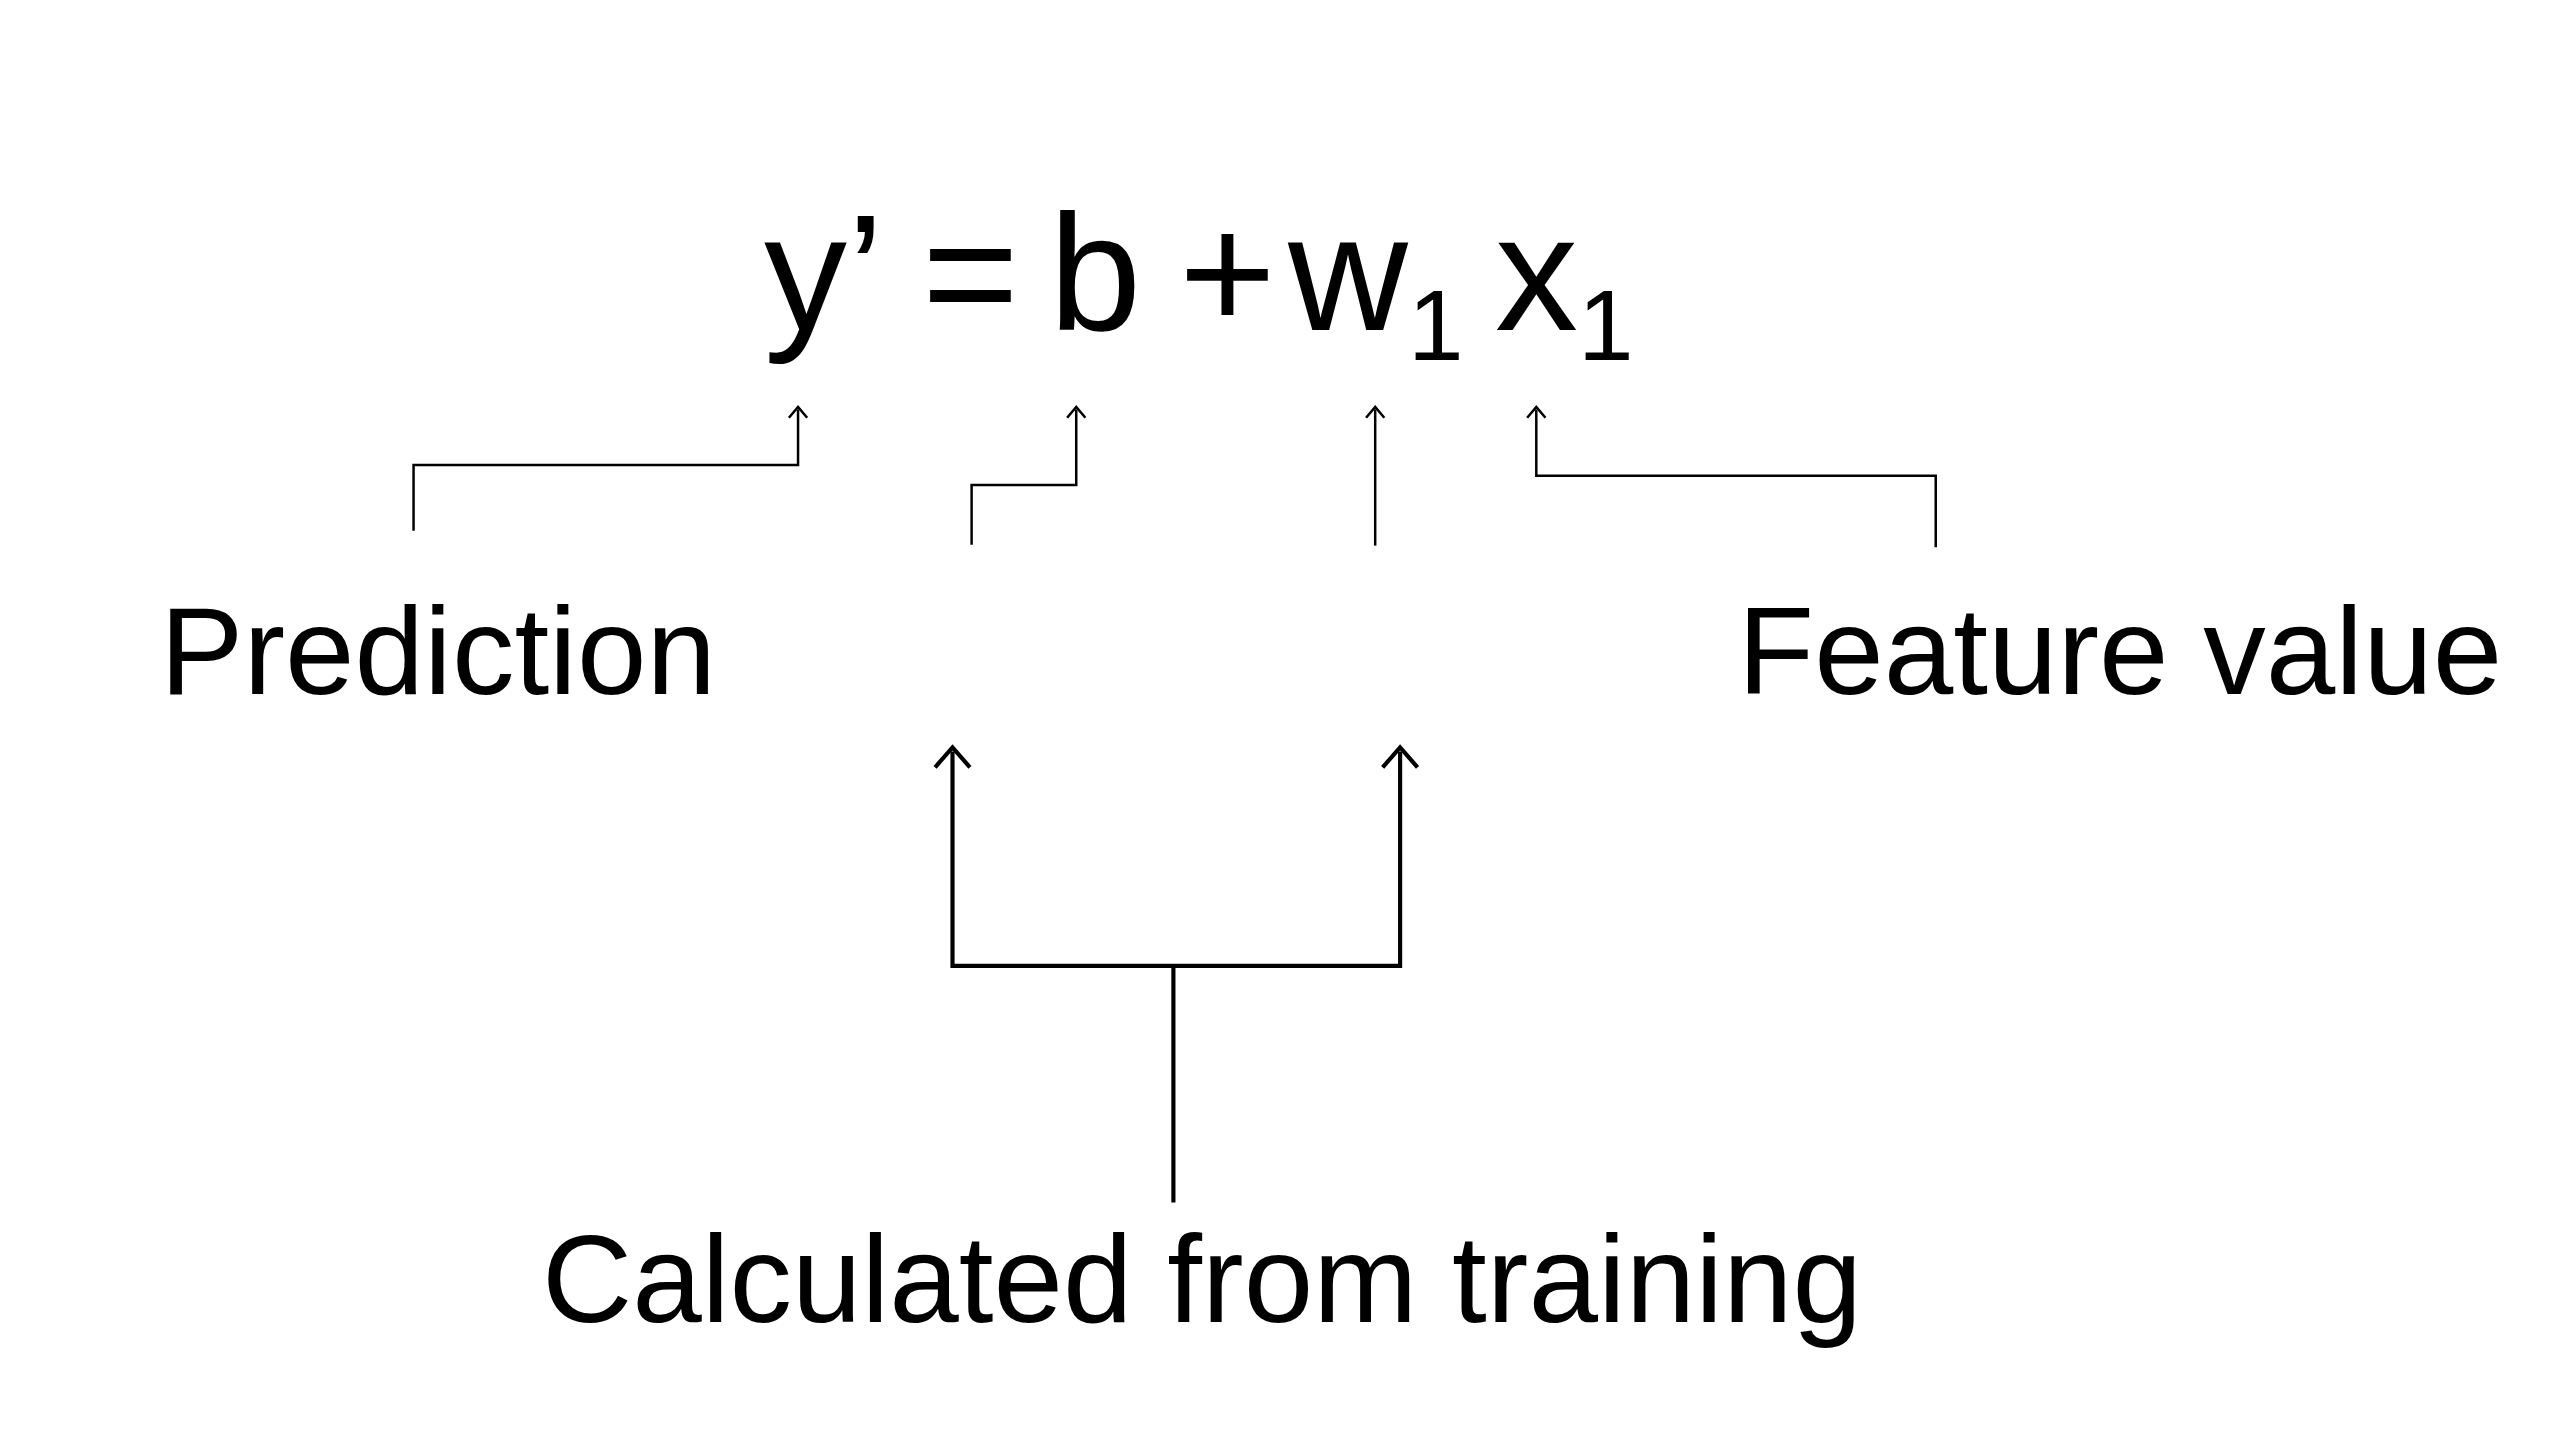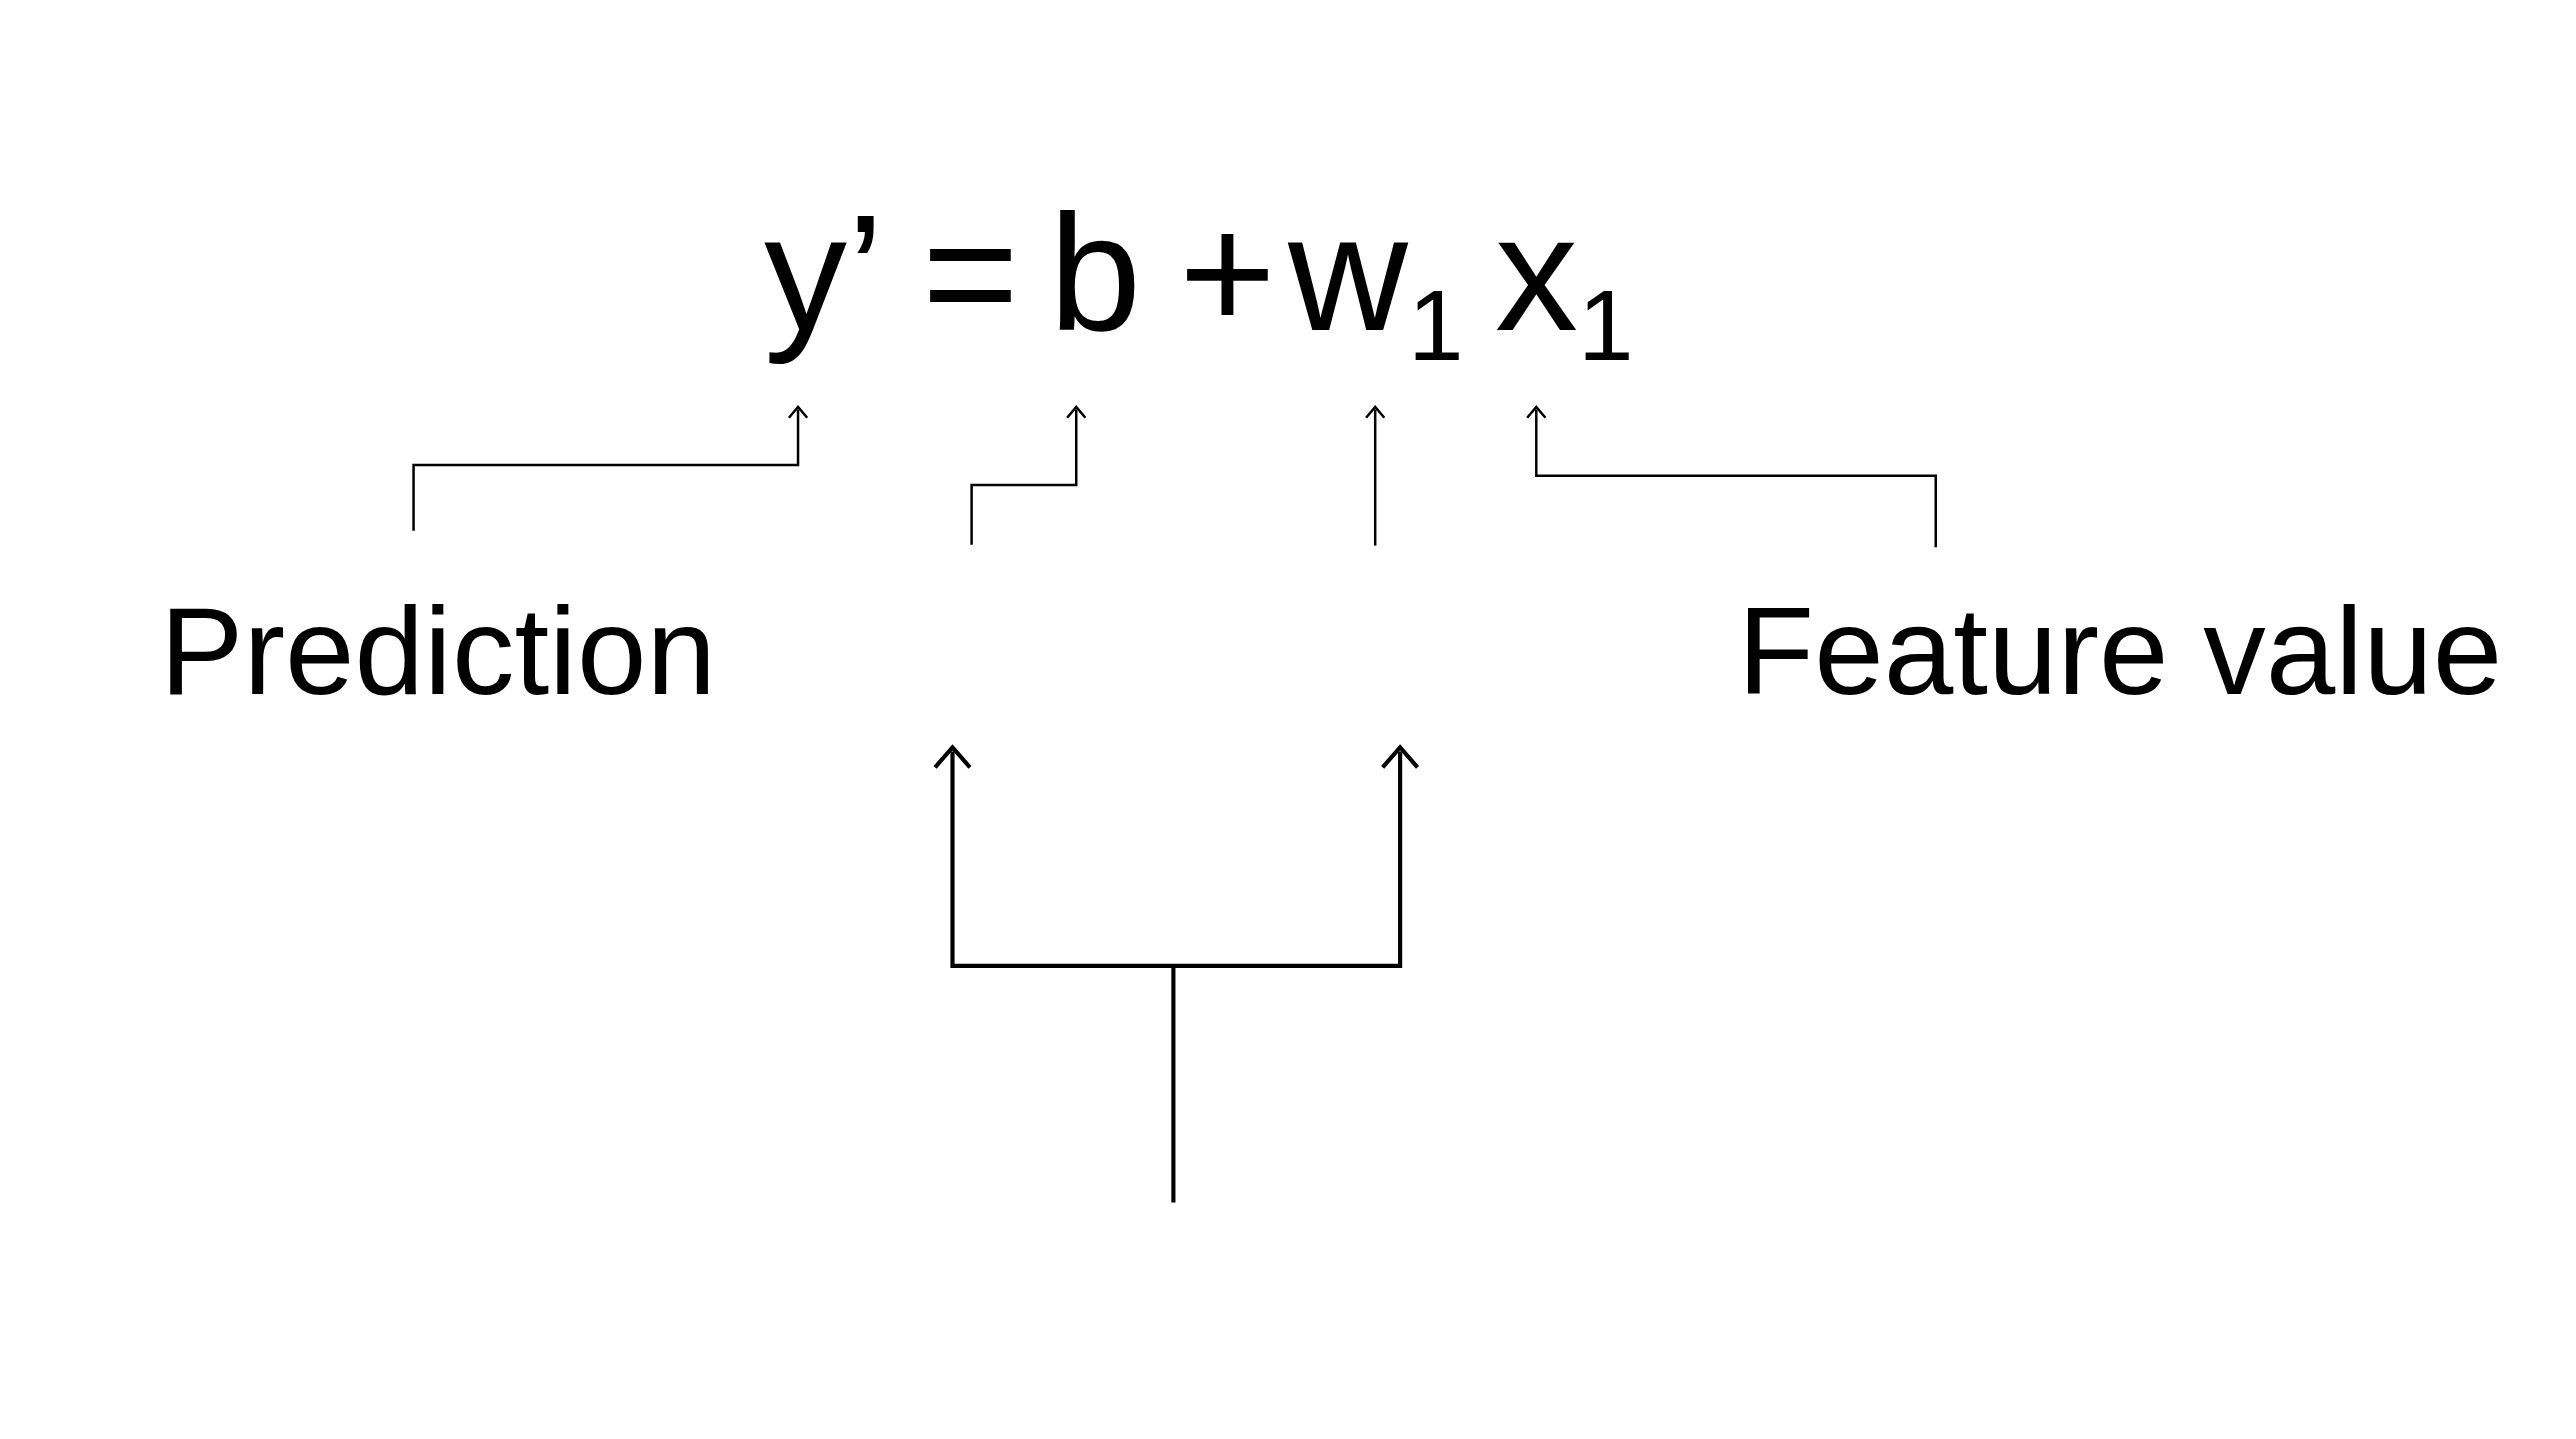--- a/index.html
+++ b/index.html
@@ -97,15 +97,16 @@
 
     <path class="thick-line" d="M 1147 905 L 1147 1163 L 1686 1163 L 1686 905"></path>
     <path class="thick-line" d="M 1126 924 L 1147 900 L 1168 924"></path>
     <path class="thick-line" d="M 1665 924 L 1686 900 L 1707 924"></path>
     <path class="thick-line" d="M 1413 1163 L 1413 1448"></path>
   </svg>
 
   <span class="term-label" style="left: 438px;">Prediction</span>
   <span class="term-label" style="left: 2096px; margin-left: 24px;">Feature value</span>
 
+  <span class="caption" style="left: 1202px;">Calculated from training</span>
 
 </div>
 
 
 </body></html>

